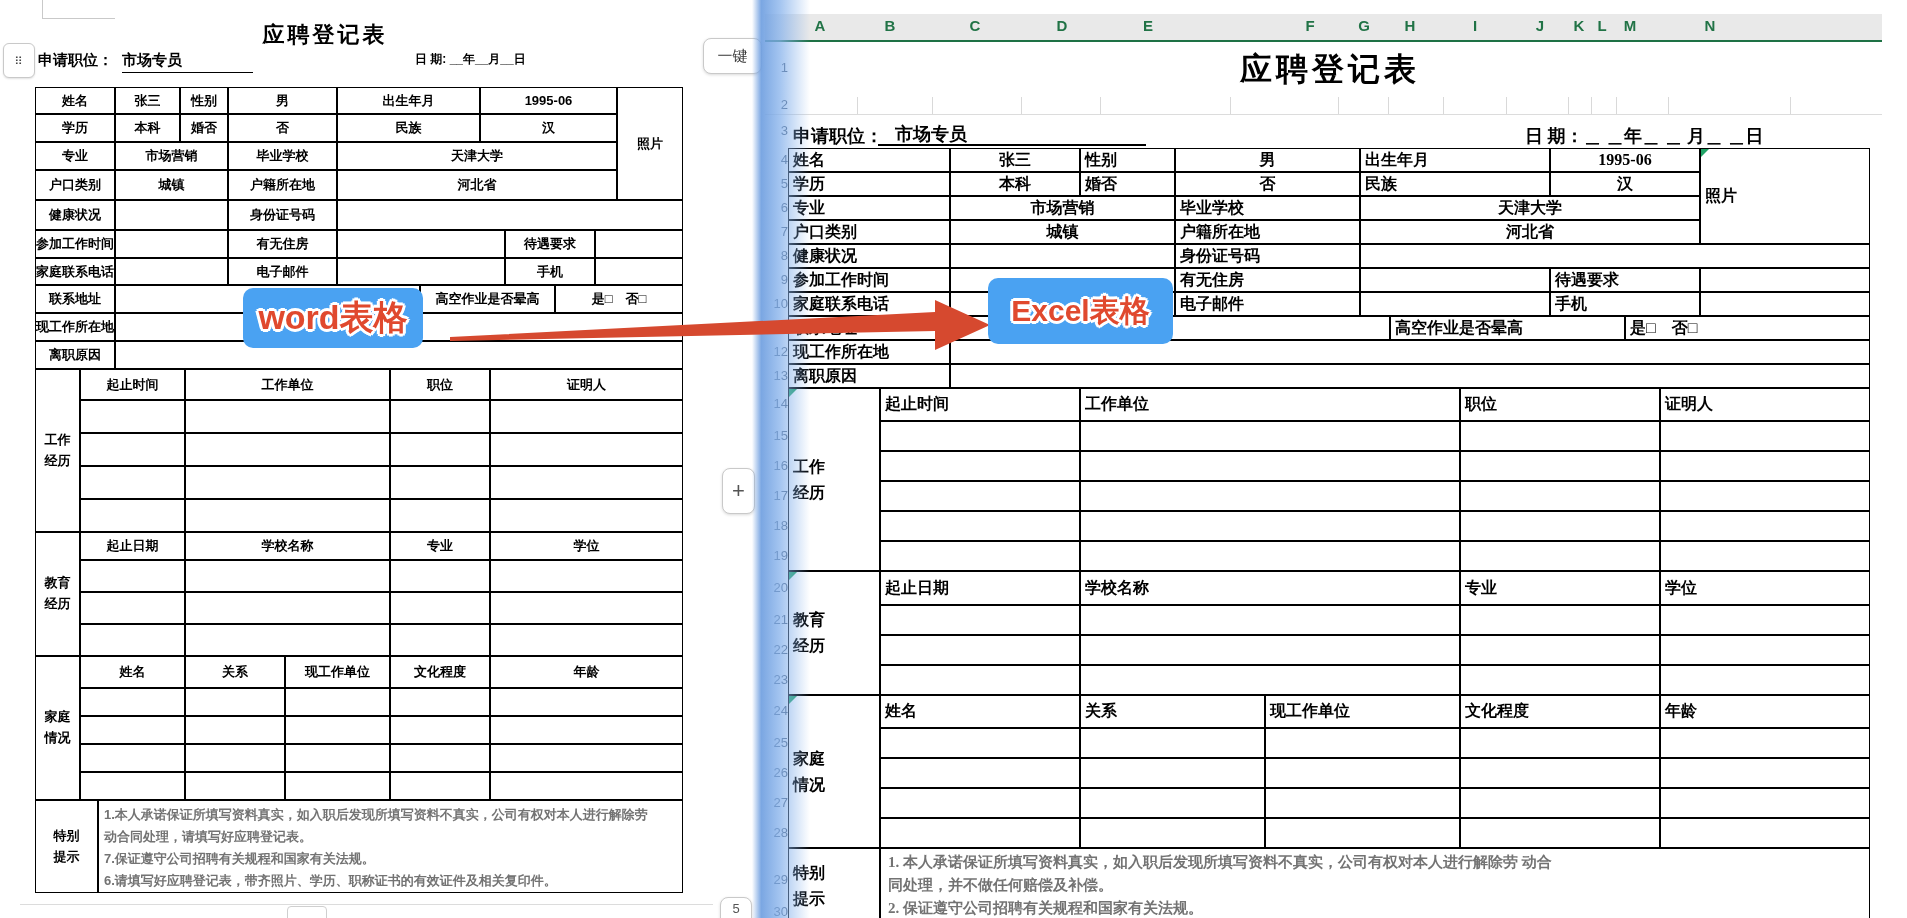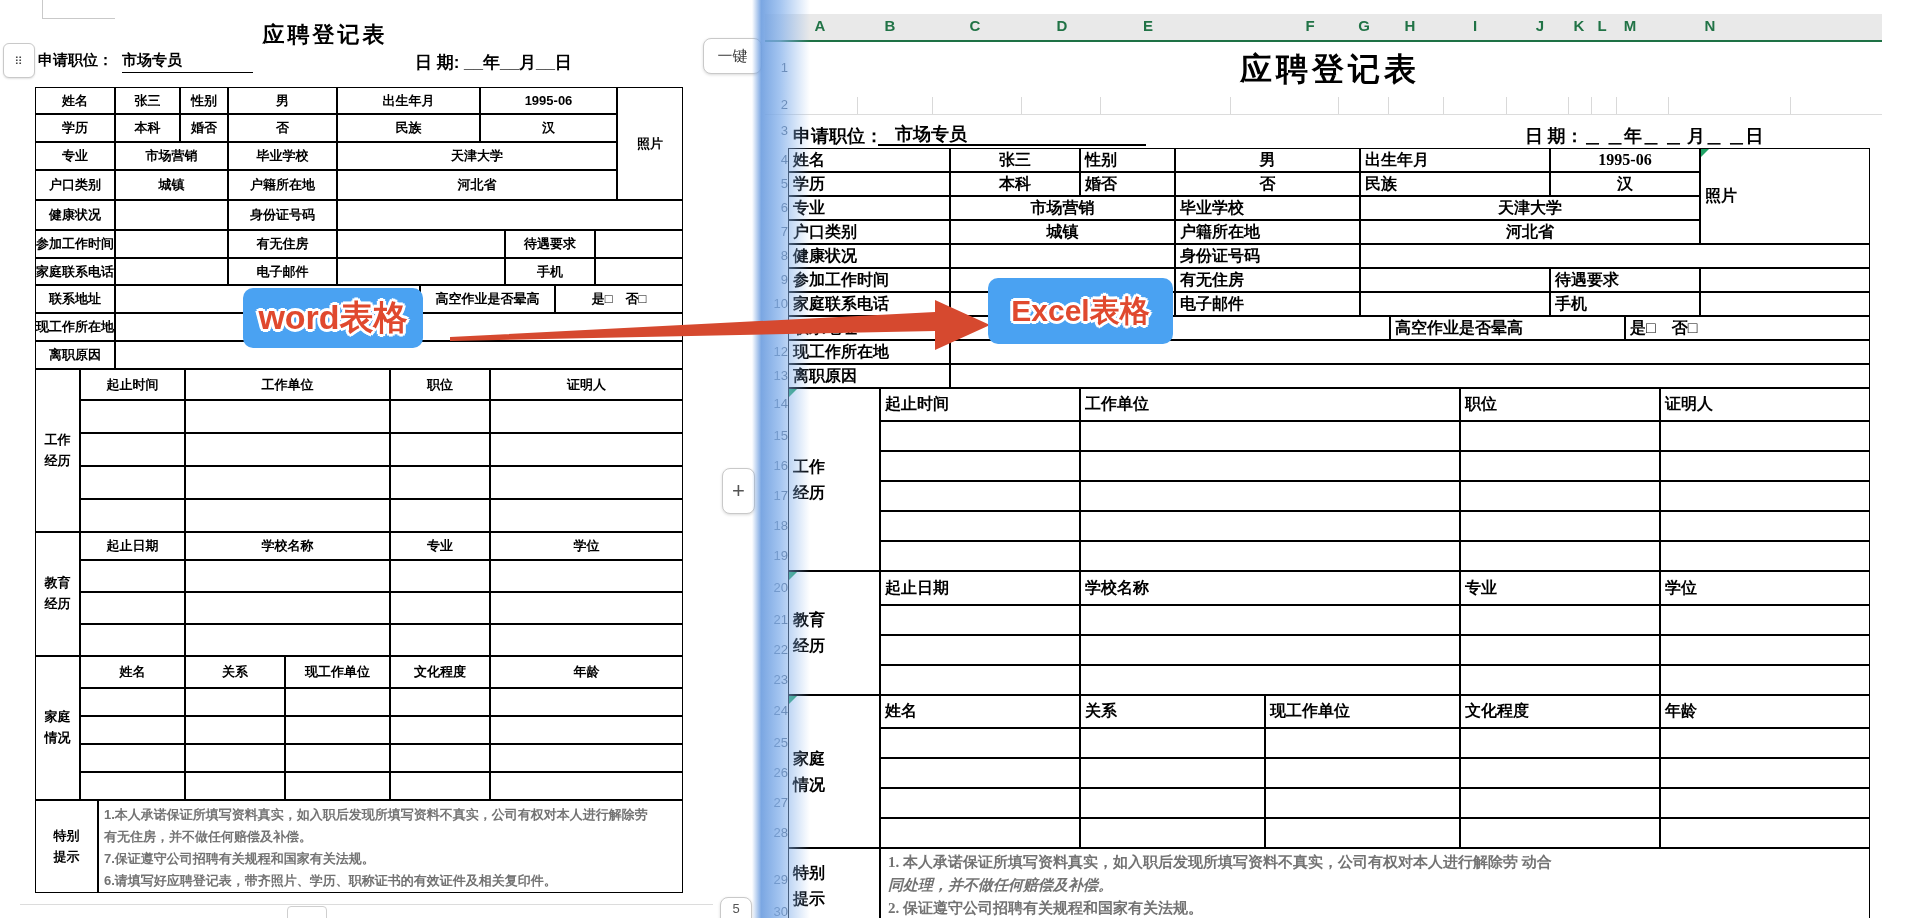--- a/index.html
+++ b/index.html
@@ -2,21 +2,21 @@
 <html><head>
 <meta charset="utf-8">
 <style>
   html,body{margin:0;padding:0;background:#fff;}
   #scene{position:relative;width:1907px;height:918px;overflow:hidden;background:#fff;
          font-family:"Liberation Sans","DejaVu Sans",sans-serif;}
   .abs{position:absolute;}
   
   .word-title{font-size:22px;font-weight:bold;letter-spacing:3px;color:#000;text-align:center;}
   .word-apply{font-size:15px;font-weight:bold;color:#000;white-space:nowrap;}
-  .word-date{font-size:17px;font-weight:bold;color:#000;white-space:nowrap;}
+  .word-date{font-size:12px;font-weight:bold;color:#000;white-space:nowrap;}
   .uline{border-bottom:1.5px solid #000;}
   .cell{position:absolute;box-sizing:border-box;border:1px solid #000;color:#000;
         display:flex;align-items:center;justify-content:center;overflow:visible;white-space:nowrap;}
   .wcell{font-size:13px;font-weight:bold;font-family:"Liberation Sans","DejaVu Sans",sans-serif;}
   .xcell{font-size:16px;font-weight:bold;font-family:"Liberation Serif","DejaVu Serif",serif;}
   .al{justify-content:flex-start;padding-left:4px;}
   .vlab{white-space:pre-line;line-height:1.6;text-align:center;}
   .note-line{position:absolute;color:#737373;font-weight:bold;white-space:nowrap;}
   .wnote{font-size:13px;font-family:"Liberation Sans","DejaVu Sans",sans-serif;}
   .xnote{font-size:15px;font-family:"Liberation Serif","DejaVu Serif",serif;}
@@ -178,21 +178,21 @@
       <div class="cell wcell" style="left: 185px; top: 772px; width: 100px; height: 28px;"></div>
       <div class="cell wcell" style="left: 285px; top: 772px; width: 105px; height: 28px;"></div>
       <div class="cell wcell" style="left: 390px; top: 772px; width: 100px; height: 28px;"></div>
       <div class="cell wcell" style="left: 490px; top: 772px; width: 193px; height: 28px;"></div>
       <div class="cell wcell vlab" style="left: 35px; top: 800px; width: 63px; height: 93px;">特别
 提示</div>
       <div class="cell wcell" style="left: 98px; top: 800px; width: 585px; height: 93px;"></div>
     </div>
   <div id="word-notes">
       <div class="note-line wnote" style="left: 104px; top: 806px;">1.本人承诺保证所填写资料真实，如入职后发现所填写资料不真实，公司有权对本人进行解除劳</div>
-      <div class="note-line wnote" style="left: 104px; top: 828px;">有无住房，并不做任何赔偿及补偿。</div>
+      <div class="note-line wnote" style="left: 104px; top: 828px;">动合同处理，请填写好应聘登记表。</div>
       <div class="note-line wnote" style="left: 104px; top: 850px;">7.保证遵守公司招聘有关规程和国家有关法规。</div>
       <div class="note-line wnote" style="left: 104px; top: 872px;">6.请填写好应聘登记表，带齐照片、学历、职称证书的有效证件及相关复印件。</div>
     </div>
 
   <div class="float-btn" style="left:703px;top:38px;width:57px;height:34px;font-size:15px;color:#333;border-radius:8px;">
     <span>一键</span>
   </div>
   <div class="float-btn" style="left:722px;top:468px;width:31px;height:44px;font-size:22px;">
     <span>+</span>
   </div>
@@ -389,21 +389,21 @@
       <div class="cell xcell" style="left: 1080px; top: 818px; width: 185px; height: 30px;"></div>
       <div class="cell xcell" style="left: 1265px; top: 818px; width: 195px; height: 30px;"></div>
       <div class="cell xcell" style="left: 1460px; top: 818px; width: 200px; height: 30px;"></div>
       <div class="cell xcell" style="left: 1660px; top: 818px; width: 210px; height: 30px;"></div>
       <div class="cell xcell vlab al" style="left: 788px; top: 848px; width: 92px; height: 75px;">特别
 提示</div>
       <div class="cell xcell" style="left: 880px; top: 848px; width: 990px; height: 75px;"></div>
     </div>
   <div id="excel-notes">
       <div class="note-line xnote" style="left: 888px; top: 853px;">1. 本人承诺保证所填写资料真实，如入职后发现所填写资料不真实，公司有权对本人进行解除劳 动合</div>
-      <div class="note-line xnote" style="left: 888px; top: 876px; font-style: italic;">同处理，并不做任何赔偿及补偿。</div>
+      <div class="note-line xnote" style="left: 888px; top: 876px;">同处理，并不做任何赔偿及补偿。</div>
       <div class="note-line xnote" style="left: 888px; top: 899px;">2. 保证遵守公司招聘有关规程和国家有关法规。</div>
     </div>
   <div id="green-tris">
       <div class="gtri" style="left: 1701px; top: 149px;"></div>
       <div class="gtri" style="left: 789px; top: 389px;"></div>
       <div class="gtri" style="left: 789px; top: 572px;"></div>
       <div class="gtri" style="left: 789px; top: 696px;"></div>
     </div>
 
   <div class="divider"></div>

